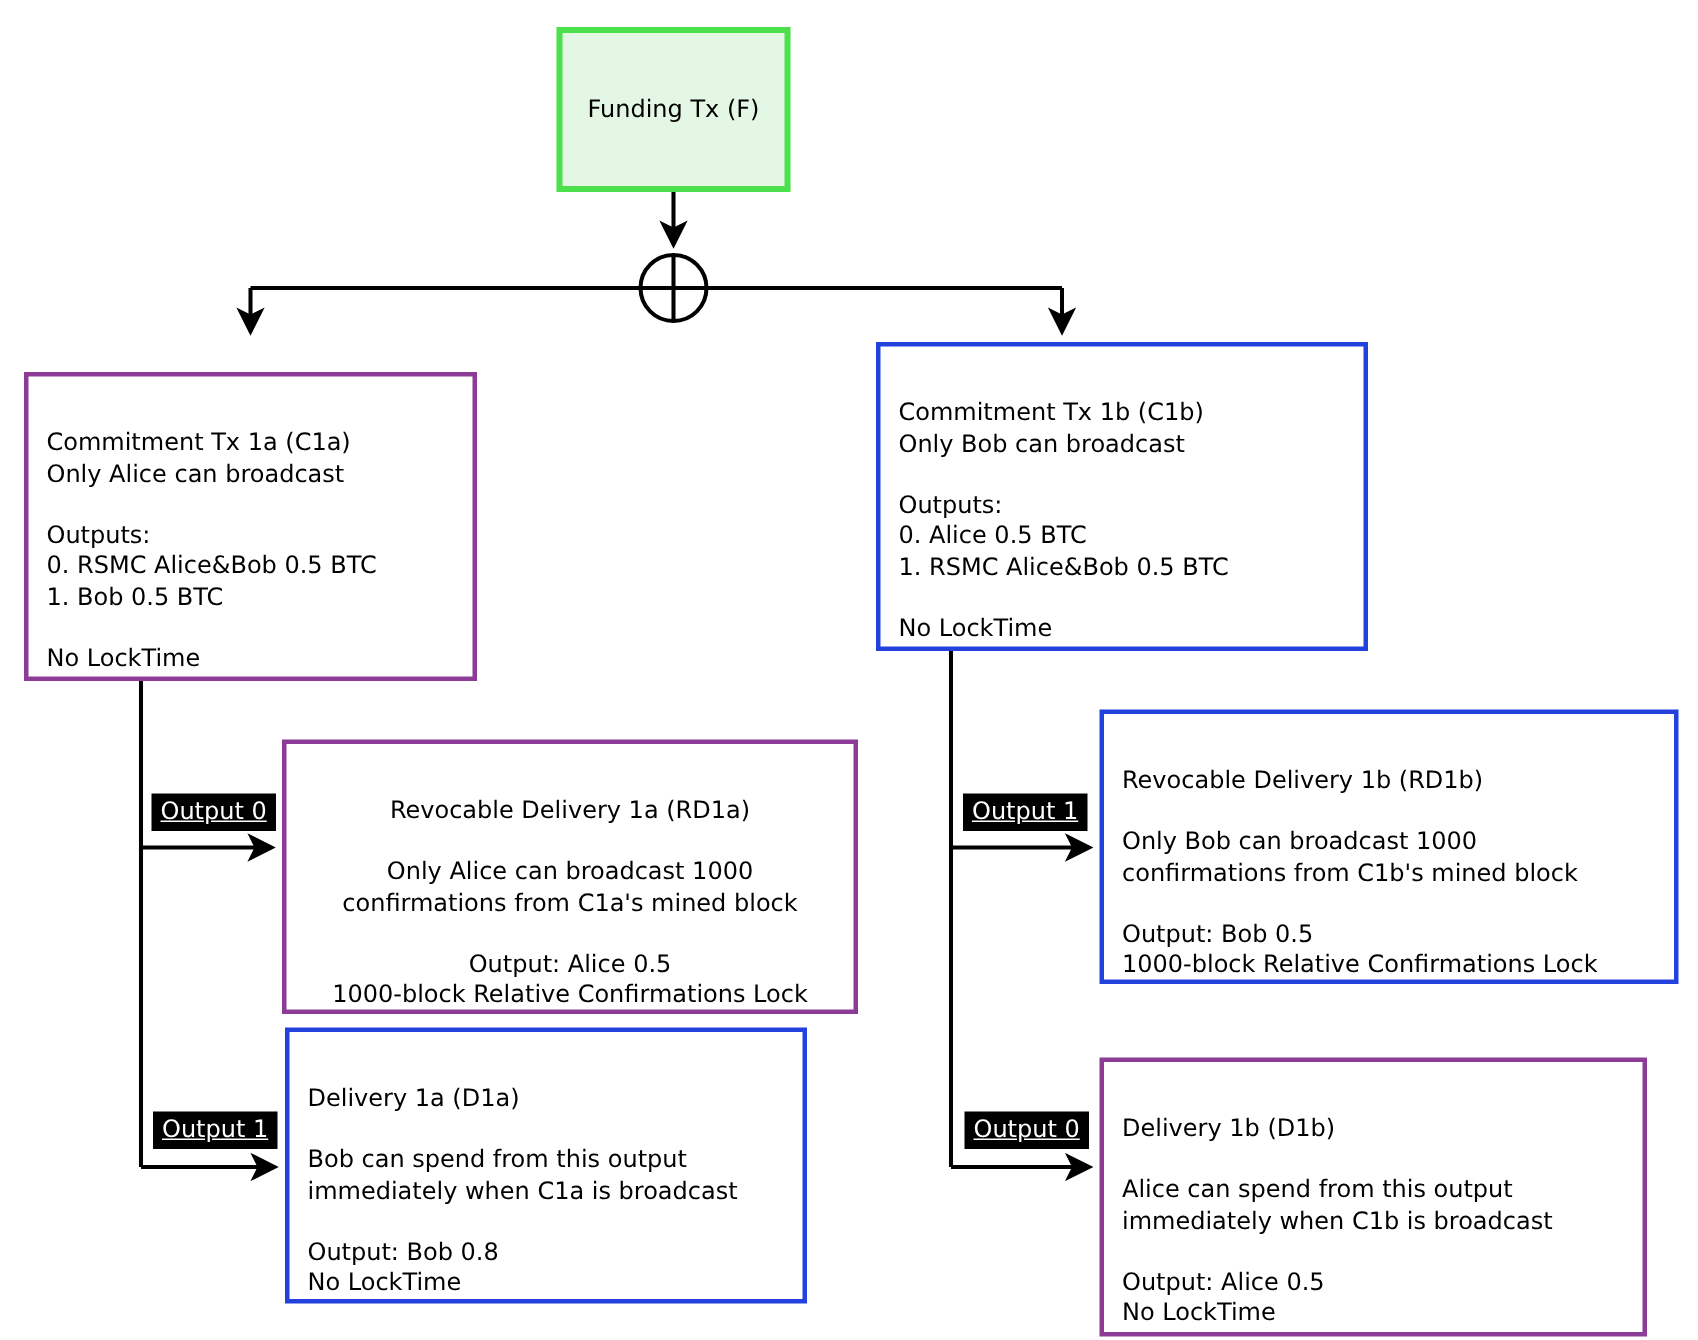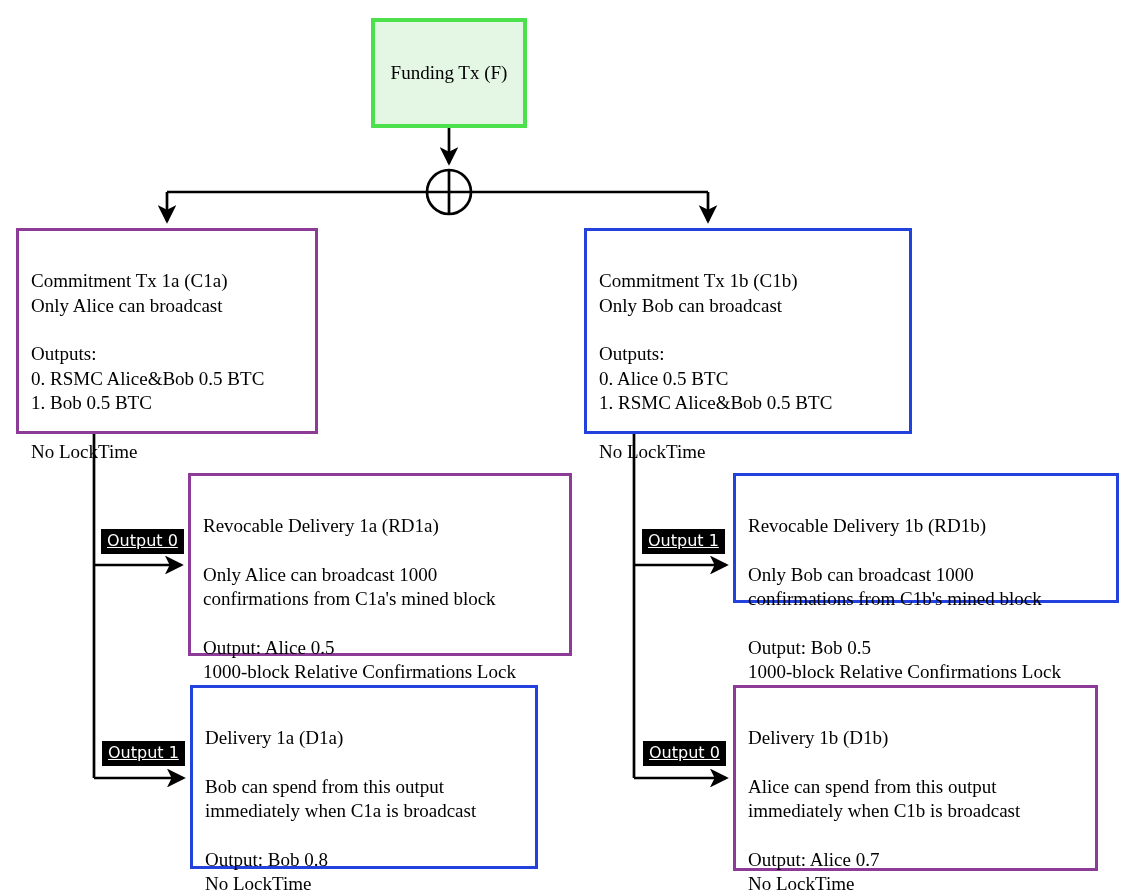--- a/index.html
+++ b/index.html
@@ -2,23 +2,23 @@
 <html style="--green-border: #4ce04c; --green-fill: #e4f7e4; --purple-border: #8c3c96; --blue-border: #2341dc; --connector: #000000; --label-bg: #000000; --label-text: #ffffff;"><head>
 <meta charset="utf-8">
 <style>
   html,body{margin:0;padding:0;background:#ffffff;}
   .canvas{
     position:relative;width:1132px;height:893px;background:#ffffff;
     font-family:"DejaVu Sans","Liberation Sans",sans-serif;color:#000;overflow:hidden;
   }
   .node{
     position:absolute;box-sizing:border-box;background:#ffffff;
-    font-size:19px;line-height:1.28;white-space:pre-line;padding:14px 12px;font-family:Liberation Serif, serif;
+    font-size:16px;line-height:1.28;white-space:pre-line;padding:14px 12px;
   }
-  .node.purple{border:3px solid var(--purple-border);}
+  .node.purple{border:3px solid var(--purple-border);margin-top:20px;}
   .node.blue{border:3px solid var(--blue-border);}
   .node.funding{
     display:flex;align-items:center;justify-content:center;text-align:center;
     border:4px solid var(--green-border);background:var(--green-fill);
     padding:0;white-space:nowrap;
   }
   .edge-label{
     position:absolute;background:var(--label-bg);color:var(--label-text);
     font-size:16px;line-height:1.35;padding:1px 6px 2px;white-space:nowrap;text-decoration:underline;
   }
@@ -74,57 +74,57 @@
     <span>Commitment Tx 1b (C1b)
 Only Bob can broadcast
 
 Outputs:
 0. Alice 0.5 BTC
 1. RSMC Alice&amp;Bob 0.5 BTC
 
 No LockTime</span>
   </div>
 
-  <div class="node purple" style="left:188px;top:473px;width:384px;height:183px;">
+  <div class="node purple" style="left:188px;top:473px;width:384px;height:183px;text-align:center;">
     <span>Revocable Delivery 1a (RD1a)
 
 Only Alice can broadcast 1000
 confirmations from C1a's mined block
 
 Output: Alice 0.5
 1000-block Relative Confirmations Lock</span>
   </div>
 
   <div class="node blue" style="left:190px;top:685px;width:348px;height:184px;">
     <span>Delivery 1a (D1a)
 
 Bob can spend from this output
 immediately when C1a is broadcast
 
 Output: Bob 0.8
 No LockTime</span>
   </div>
 
-  <div class="node blue" style="left:733px;top:473px;width:386px;height:130px;">
+  <div class="node blue" style="left:733px;top:473px;width:386px;height:183px;">
     <span>Revocable Delivery 1b (RD1b)
 
 Only Bob can broadcast 1000
 confirmations from C1b's mined block
 
 Output: Bob 0.5
 1000-block Relative Confirmations Lock</span>
   </div>
 
   <div class="node purple" style="left:733px;top:685px;width:365px;height:186px;">
     <span>Delivery 1b (D1b)
 
 Alice can spend from this output
 immediately when C1b is broadcast
 
-Output: Alice 0.7
+Output: Alice 0.5
 No LockTime</span>
   </div>
 
   <div class="edge-label" style="left:101px;top:529px;">Output 0</div>
   <div class="edge-label" style="left:102px;top:741px;">Output 1</div>
   <div class="edge-label" style="left:642px;top:529px;">Output 1</div>
   <div class="edge-label" style="left:643px;top:741px;">Output 0</div>
 
 </div>
 

